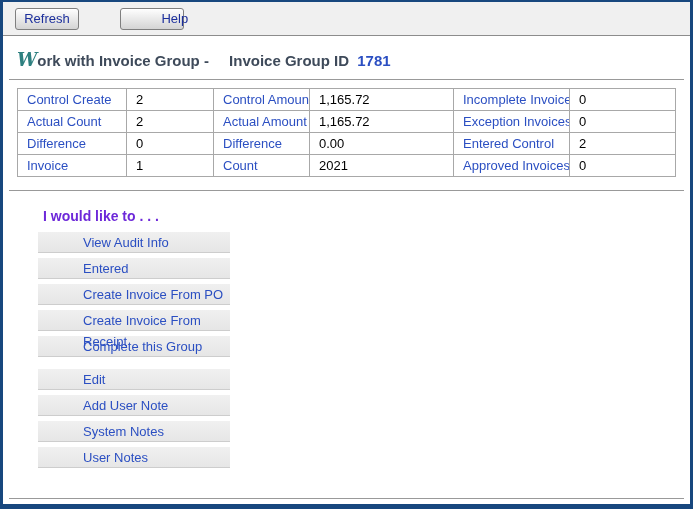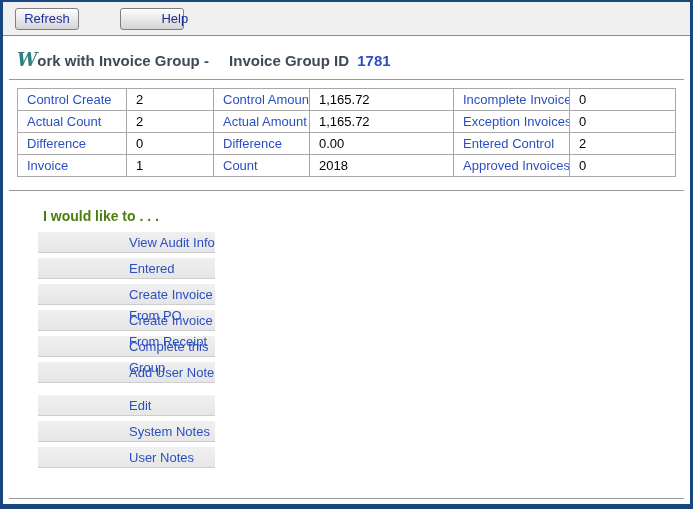--- a/index.html
+++ b/index.html
@@ -30,26 +30,26 @@
     border-collapse:collapse;table-layout:fixed;margin:8px 0 0 14px;width:658px;font-size:13px;
   }
   table.summary td{
     border:1px solid #a8a8a8;height:21px;padding:0 4px 0 9px;overflow:hidden;white-space:nowrap;
   }
   td.lbl{color:#2b4fc2;}
   td.val{color:#000;padding-left:5px;}
   td.pre{white-space:pre;}
   .sep2{border:none;border-top:1px solid #999;margin:13px 6px 0 6px;}
   
-  .actions-heading{margin:17px 0 8px 40px;font-size:14px;font-weight:bold;color:#4d7c0f;}
+  .actions-heading{margin:17px 0 8px 40px;font-size:14px;font-weight:bold;color:#6d28d9;}
   .action-list{margin-left:35px;}
   .action-item{
-    width:177px;height:21px;line-height:21px;margin-bottom:5px;box-sizing:border-box;
+    width:192px;height:21px;line-height:21px;margin-bottom:5px;box-sizing:border-box;
     background:linear-gradient(#f0f0f0,#e6e6e6);border-bottom:1px solid #cdcdcd;
-    color:#2b4fc2;font-size:13px;padding-left:91px;cursor:pointer;
+    color:#2b4fc2;font-size:13px;padding-left:45px;cursor:pointer;
   }
   .group2{margin-top:12px;}
   .bottom-sep{position:absolute;left:6px;right:6px;bottom:5px;border:none;border-top:1px solid #999;margin:0;}
 </style>
 </head>
 <body>
 
 <div class="window">
 
   <div class="topbar">
@@ -95,39 +95,39 @@
         <td class="val">0</td>
         <td class="lbl">Difference</td>
         <td class="val">0.00</td>
         <td class="lbl">Entered Control</td>
         <td class="val">2</td>
       </tr>
       <tr>
         <td class="lbl">Invoice</td>
         <td class="val">1</td>
         <td class="lbl">Count</td>
-        <td class="val">2018</td>
+        <td class="val">2021</td>
         <td class="lbl">Approved Invoices</td>
         <td class="val">0</td>
       </tr>
     </tbody>
   </table>
 
   <hr class="sep2">
 
   <div class="actions-heading">I would like to . . .</div>
 
   <div class="action-list">
     <div class="action-item">View Audit Info</div>
     <div class="action-item">Entered</div>
     <div class="action-item">Create Invoice From PO</div>
     <div class="action-item">Create Invoice From Receipt</div>
     <div class="action-item">Complete this Group</div>
 
+    <div class="action-item group2">Edit</div>
     <div class="action-item">Add User Note</div>
-    <div class="action-item group2">Edit</div>
     <div class="action-item">System Notes</div>
     <div class="action-item">User Notes</div>
   </div>
 
   <hr class="bottom-sep">
 
 </div>
 
 </body></html>

